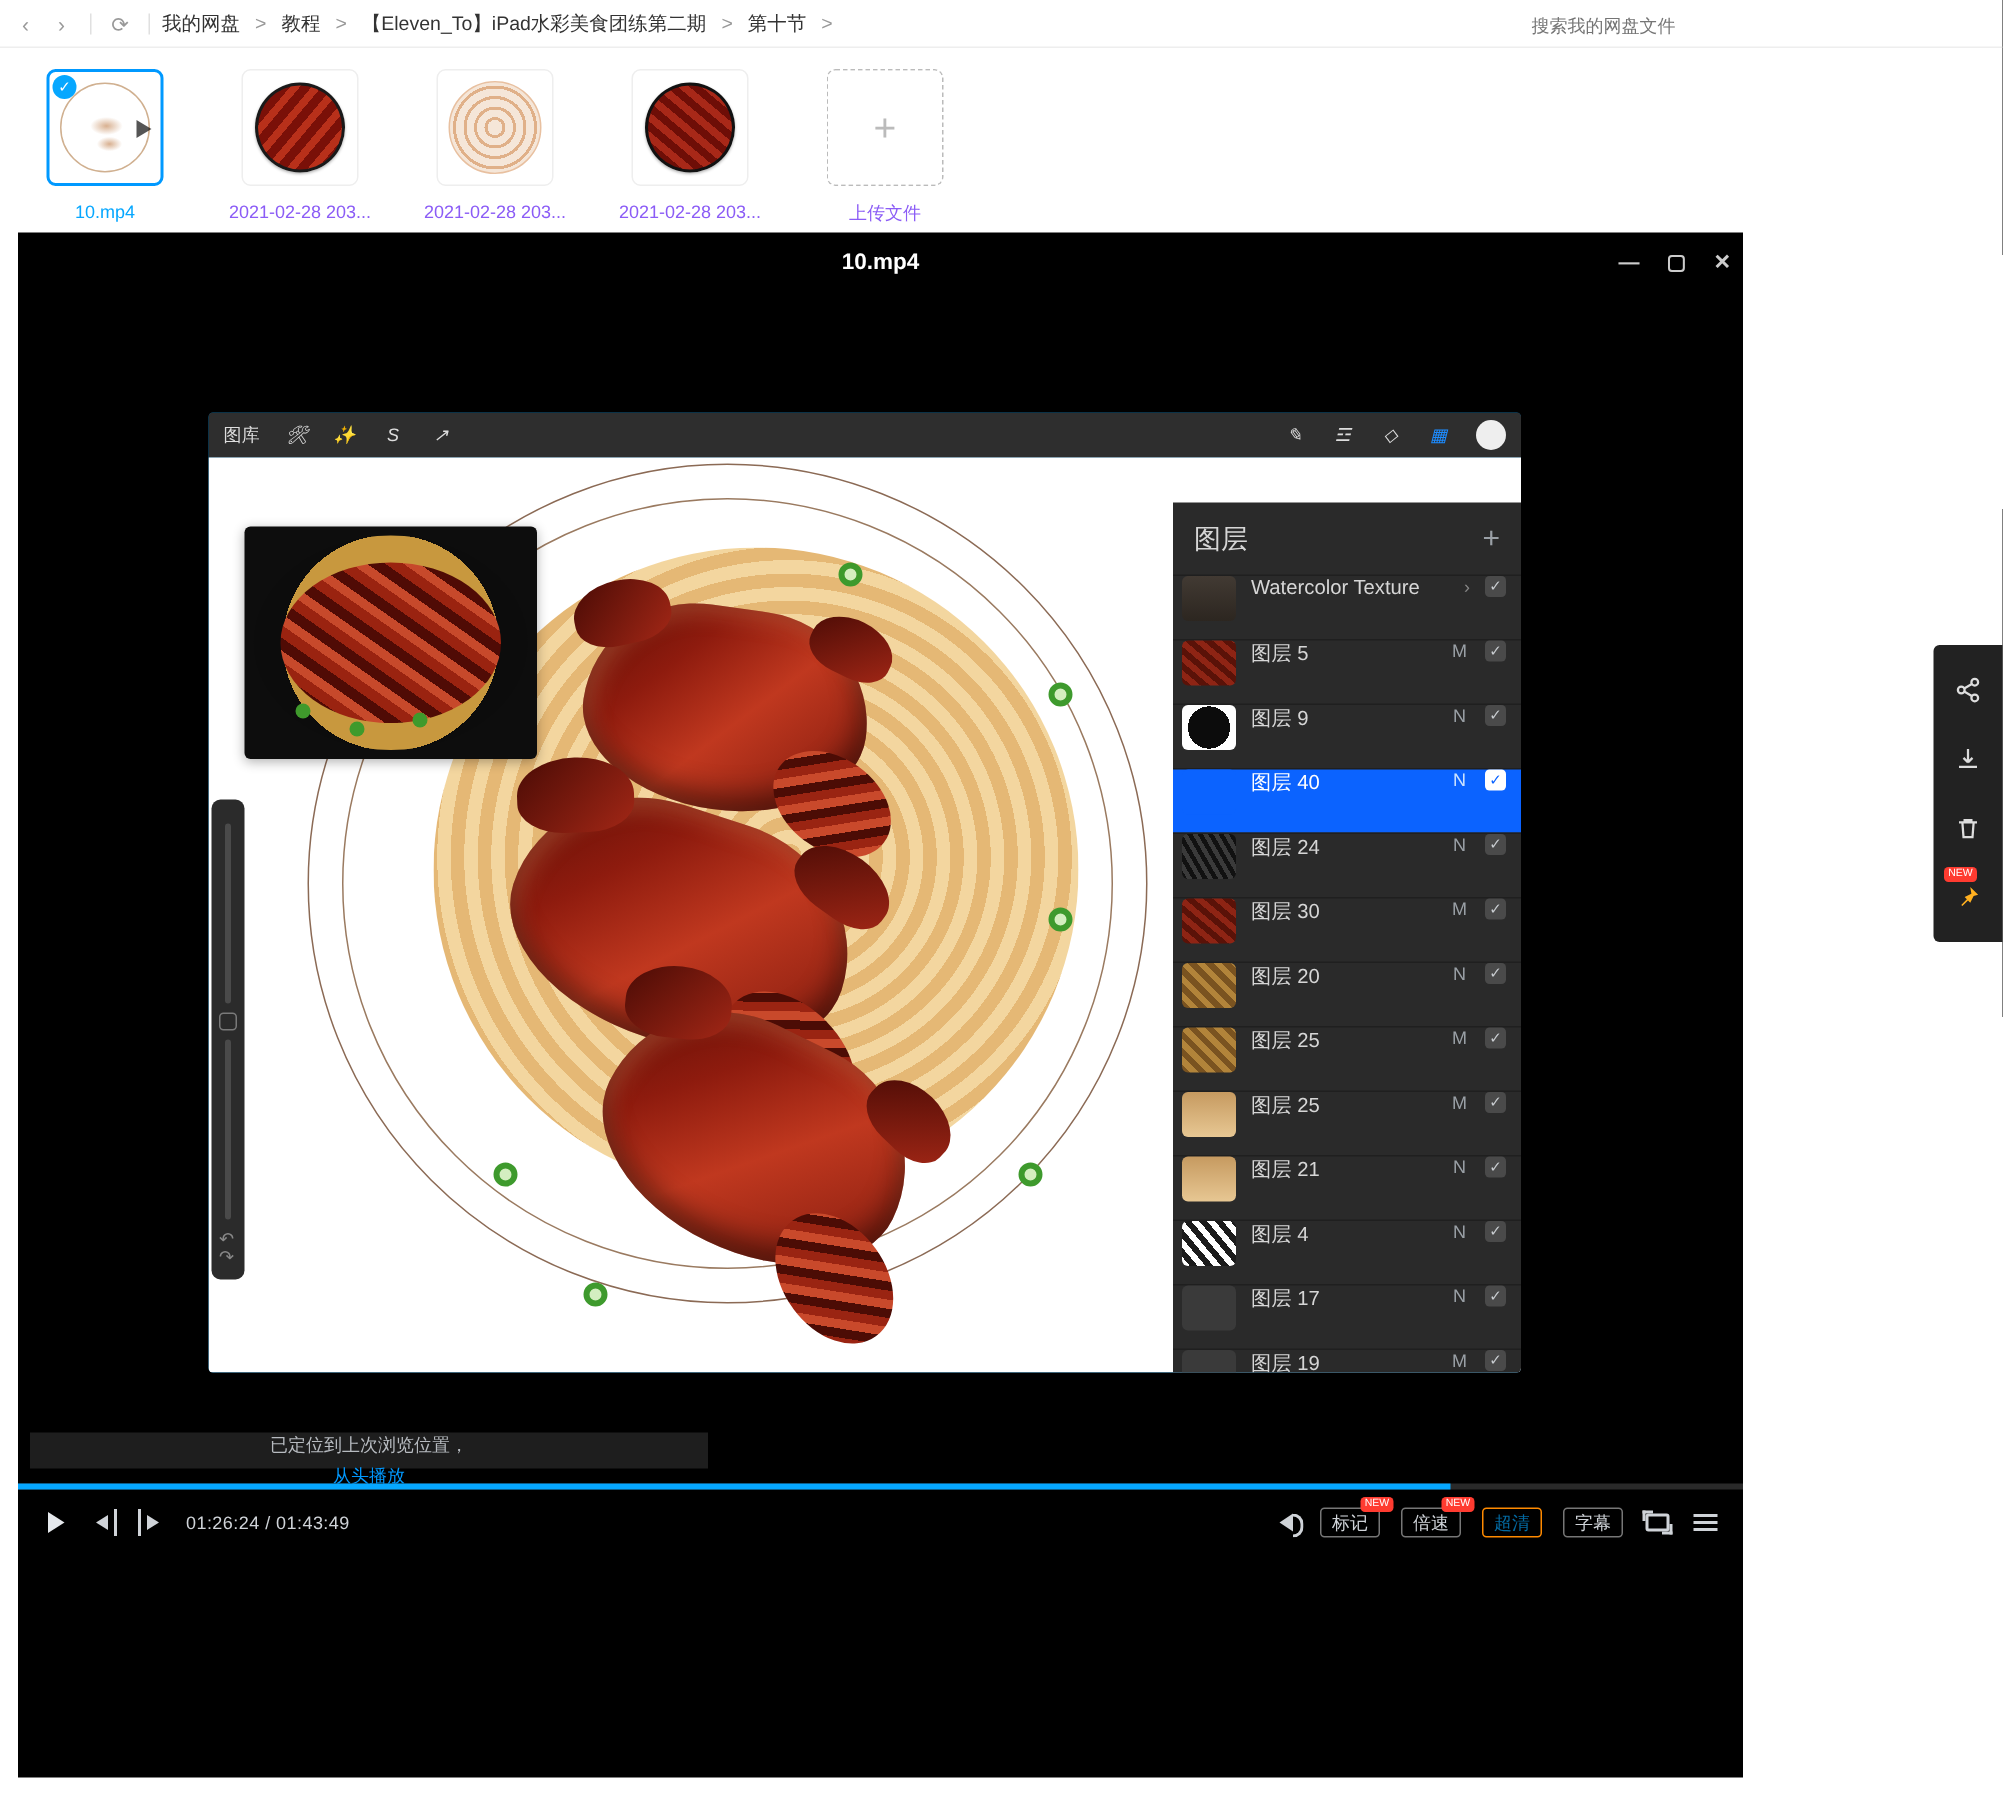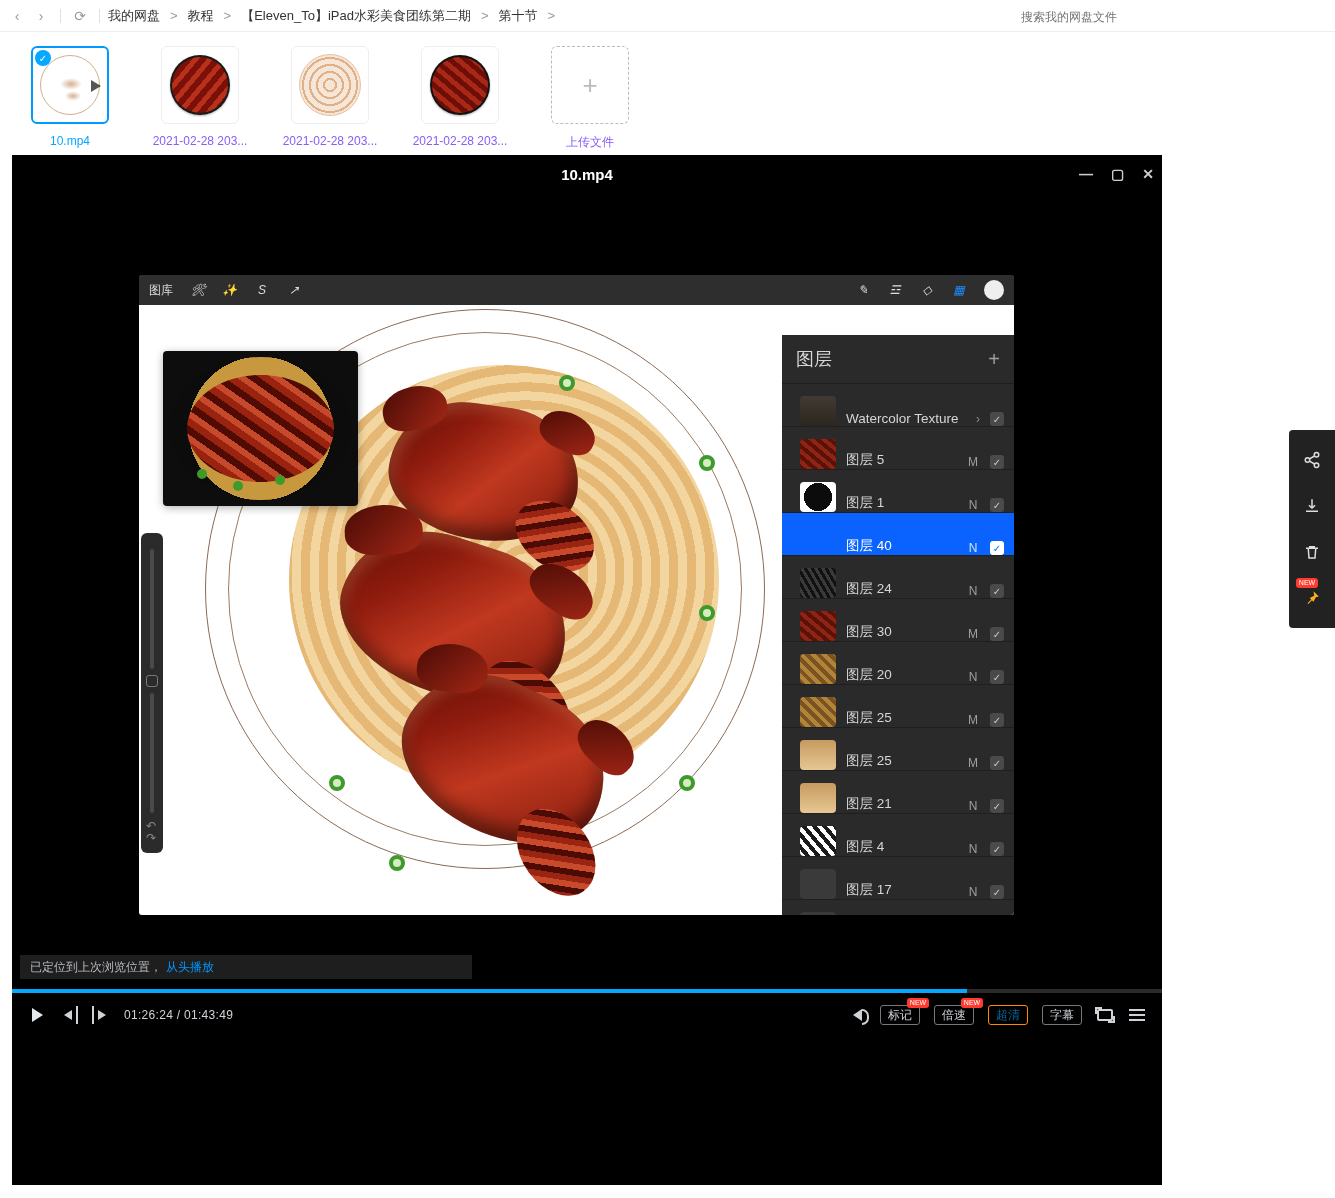--- a/index.html
+++ b/index.html
@@ -95,41 +95,41 @@
 
 
 .proc-side { position:absolute; left:2px; top:228px; width:22px; height:320px; background:#2b2b2b; border-radius:6px; display:flex; flex-direction:column; align-items:center; justify-content:space-between; padding:10px 0;}
 .proc-side .track{width:4px;flex:1;background:#4a4a4a;border-radius:2px;margin:6px 0;position:relative;}
 .proc-side .sq{width:12px;height:12px;border:1px solid #7a7a7a;border-radius:3px;}
 
 
 .layers { position:absolute; right:0; top:30px; width:232px; bottom:0; background:#2a2a2a; color:#d6d6d6; overflow:hidden; }
 .layers-hd { height:48px; display:flex; align-items:center; justify-content:space-between; padding:0 14px; font-size:18px; }
 .layers-hd .plus { font-size:20px; color:#9aa0a6; cursor:pointer; }
-.layer-row { height:43px; display:flex; align-items:flex-end; padding:0 10px 0 18px; gap:10px; border-top:1px solid #1f1f1f; font-size:13.5px; }
+.layer-row { height:43px; display:flex; align-items:flex-start; padding:0 10px 0 6px; gap:10px; border-top:1px solid #1f1f1f; font-size:13.5px; }
 .layer-row.sel { background:#0b63ff; color:#fff; }
 .layer-row .lthumb { width:36px; height:30px; border-radius:4px; background:#3a3a3a; }
 .layer-row .lbl { flex:1; white-space:nowrap; overflow:hidden; text-overflow:ellipsis; }
 .layer-row .mode { width:14px; text-align:center; color:#9aa0a6; font-size:12px; }
 .layer-row.sel .mode{color:#cde3ff;}
 .layer-row .chk { width:14px; height:14px; border-radius:3px; background:#4a4a4a; display:flex; align-items:center; justify-content:center; font-size:10px; color:#c8ccd0;}
 .layer-row.sel .chk{ background:#fff; color:#0b63ff; }
 .layer-row .chev { color:#888; font-size:12px; }
 
 .th-wc{background:linear-gradient(#423a33,#2c2620)!important}
 .th-red{background:repeating-linear-gradient(40deg,#5a1208 0 4px,#8e2414 4px 8px)!important}
 .th-blob{background:radial-gradient(circle,#0c0c0c 0 60%,#fff 60%)!important}
 .th-sel{background:#0b63ff!important}
 .th-marks{background:repeating-linear-gradient(60deg,#111 0 3px,#3a3a3a 3px 6px)!important}
 .th-gold{background:repeating-linear-gradient(45deg,#7a5320 0 4px,#b2843a 4px 8px)!important}
 .th-tan{background:linear-gradient(#c69a60,#e7c793)!important}
 .th-wht{background:repeating-linear-gradient(50deg,#fff 0 4px,#1b1b1b 4px 8px)!important}
 
 
-.info-strip { position:absolute; left:8px; top:800px; right:690px; height:24px; background:#1e1e1e; color:#b7bbc0; font-size:12px; display:flex; align-items:center; padding:0 10px; gap:4px;}
+.info-strip { position:absolute; left:8px; top:800px; right:690px; height:24px; background:#1e1e1e; color:#b7bbc0; font-size:12px; display:flex; align-items:center; padding:0 10px; gap:4px;flex-direction:column;}
 .info-strip a { color:#09f; }
 
 
 .progress { position:absolute; left:0; right:0; top:834px; height:4px; background:#2a2a2a; }
 .progress .fill { height:100%; width:83%; background:#06a7ff; }
 .pl-ctrl { position:absolute; left:0; right:0; top:838px; height:44px; display:flex; align-items:center; padding:0 16px; gap:14px; font-size:12px; color:#cfd3d8; }
 .pl-ctrl .ico { width:18px; height:18px; display:flex; align-items:center; justify-content:center; cursor:pointer; }
 .tri{width:0;height:0;border-left:11px solid #e5e8ec;border-top:7px solid transparent;border-bottom:7px solid transparent;}
 .step{border-left:2px solid #cfd3d8;display:flex;align-items:center;}
 .step .tri{border-left:8px solid #cfd3d8;border-top:5px solid transparent;border-bottom:5px solid transparent;}
@@ -309,21 +309,21 @@
               <span class="chk">✓</span>
             </div>
             <div class="layer-row">
               <div class="lthumb th-red"></div>
               <div class="lbl">图层 5</div>
               <span class="mode">M</span>
               <span class="chk">✓</span>
             </div>
             <div class="layer-row">
               <div class="lthumb th-blob"></div>
-              <div class="lbl">图层 1</div>
+              <div class="lbl">图层 9</div>
               <span class="mode">N</span>
               <span class="chk">✓</span>
             </div>
             <div class="layer-row sel">
               <div class="lthumb th-sel"></div>
               <div class="lbl">图层 40</div>
               <span class="mode">N</span>
               <span class="chk">✓</span>
             </div>
             <div class="layer-row">

